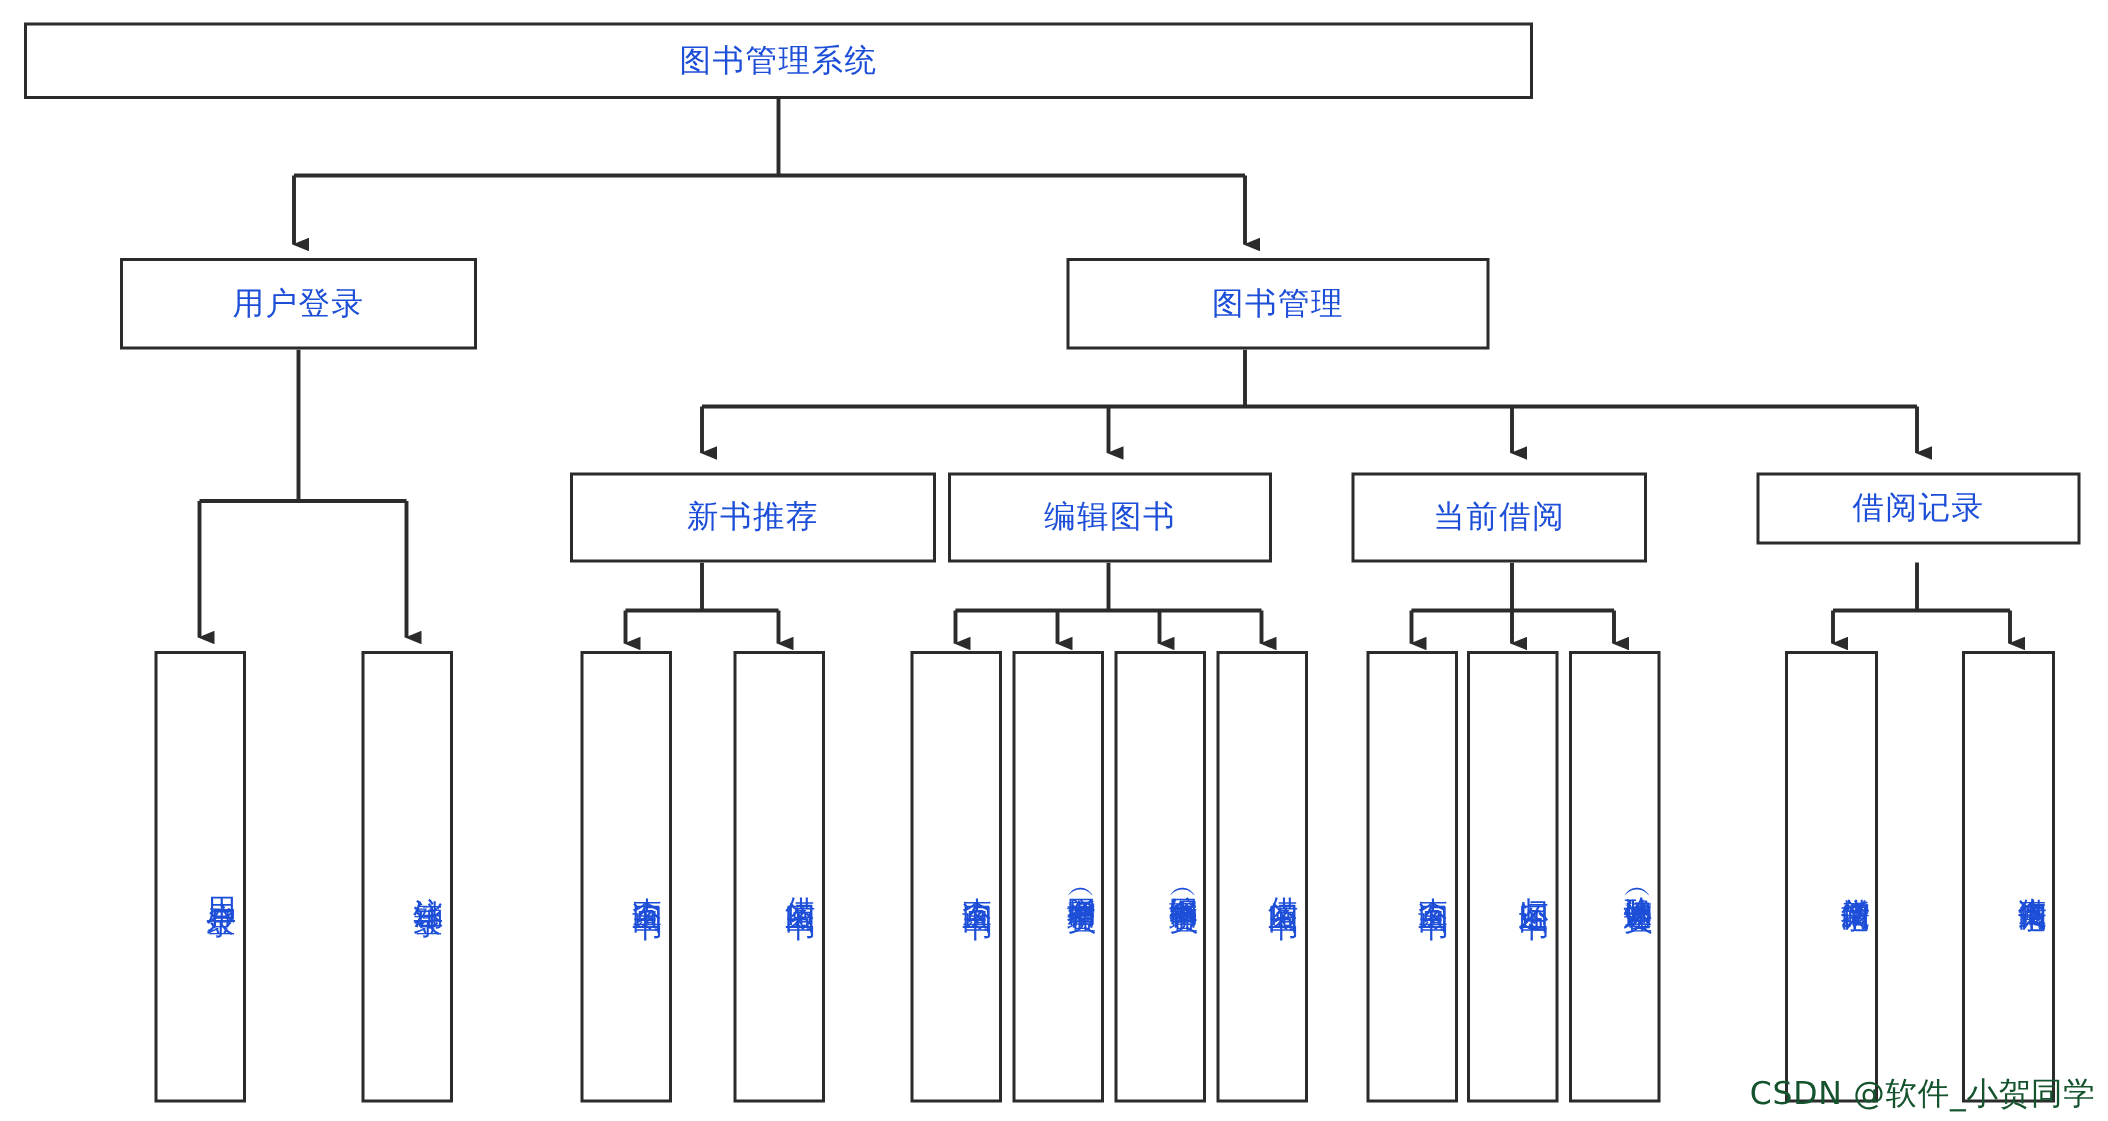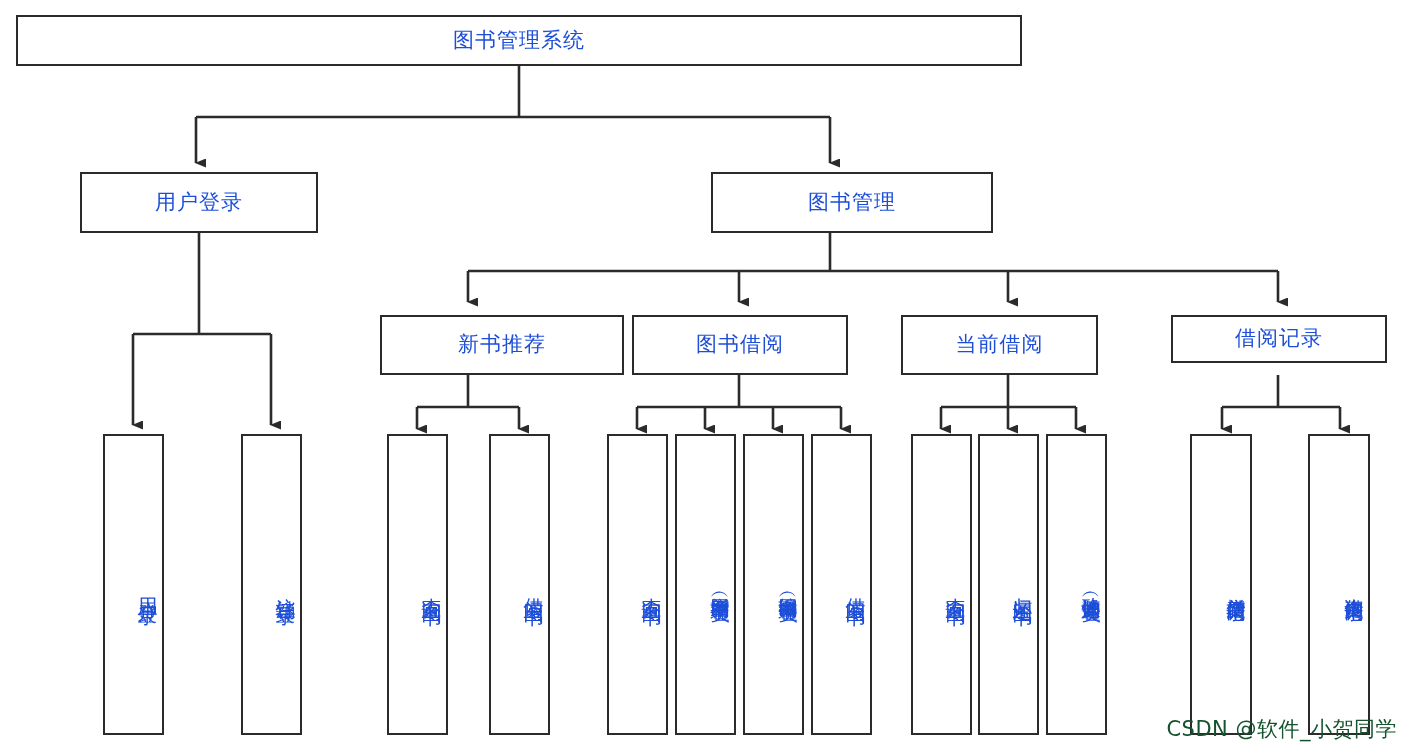--- a/index.html
+++ b/index.html
@@ -129,21 +129,21 @@
     <span class="node-label">用户登录</span>
   </div>
   <div class="node horiz" style="left:711px; top:172px; width:282px; height:61px;">
     <span class="node-label">图书管理</span>
   </div>
 
   <div class="node horiz" style="left:360px; top:315px; width:244px; height:60px;margin-left:20px;">
     <span class="node-label">新书推荐</span>
   </div>
   <div class="node horiz" style="left:632px; top:315px; width:216px; height:60px;">
-    <span class="node-label">图书借阅</span>
+    <span class="node-label">编辑图书</span>
   </div>
   <div class="node horiz" style="left:901px; top:315px; width:197px; height:60px;">
     <span class="node-label">当前借阅</span>
   </div>
   <div class="node horiz" style="left:1171px; top:315px; width:216px; height:48px;">
     <span class="node-label">借阅记录</span>
   </div>
 
   <div class="node vert" style="left:103px; top:434px; width:61px; height:301px;">
     <span class="node-label">用户登录</span>

